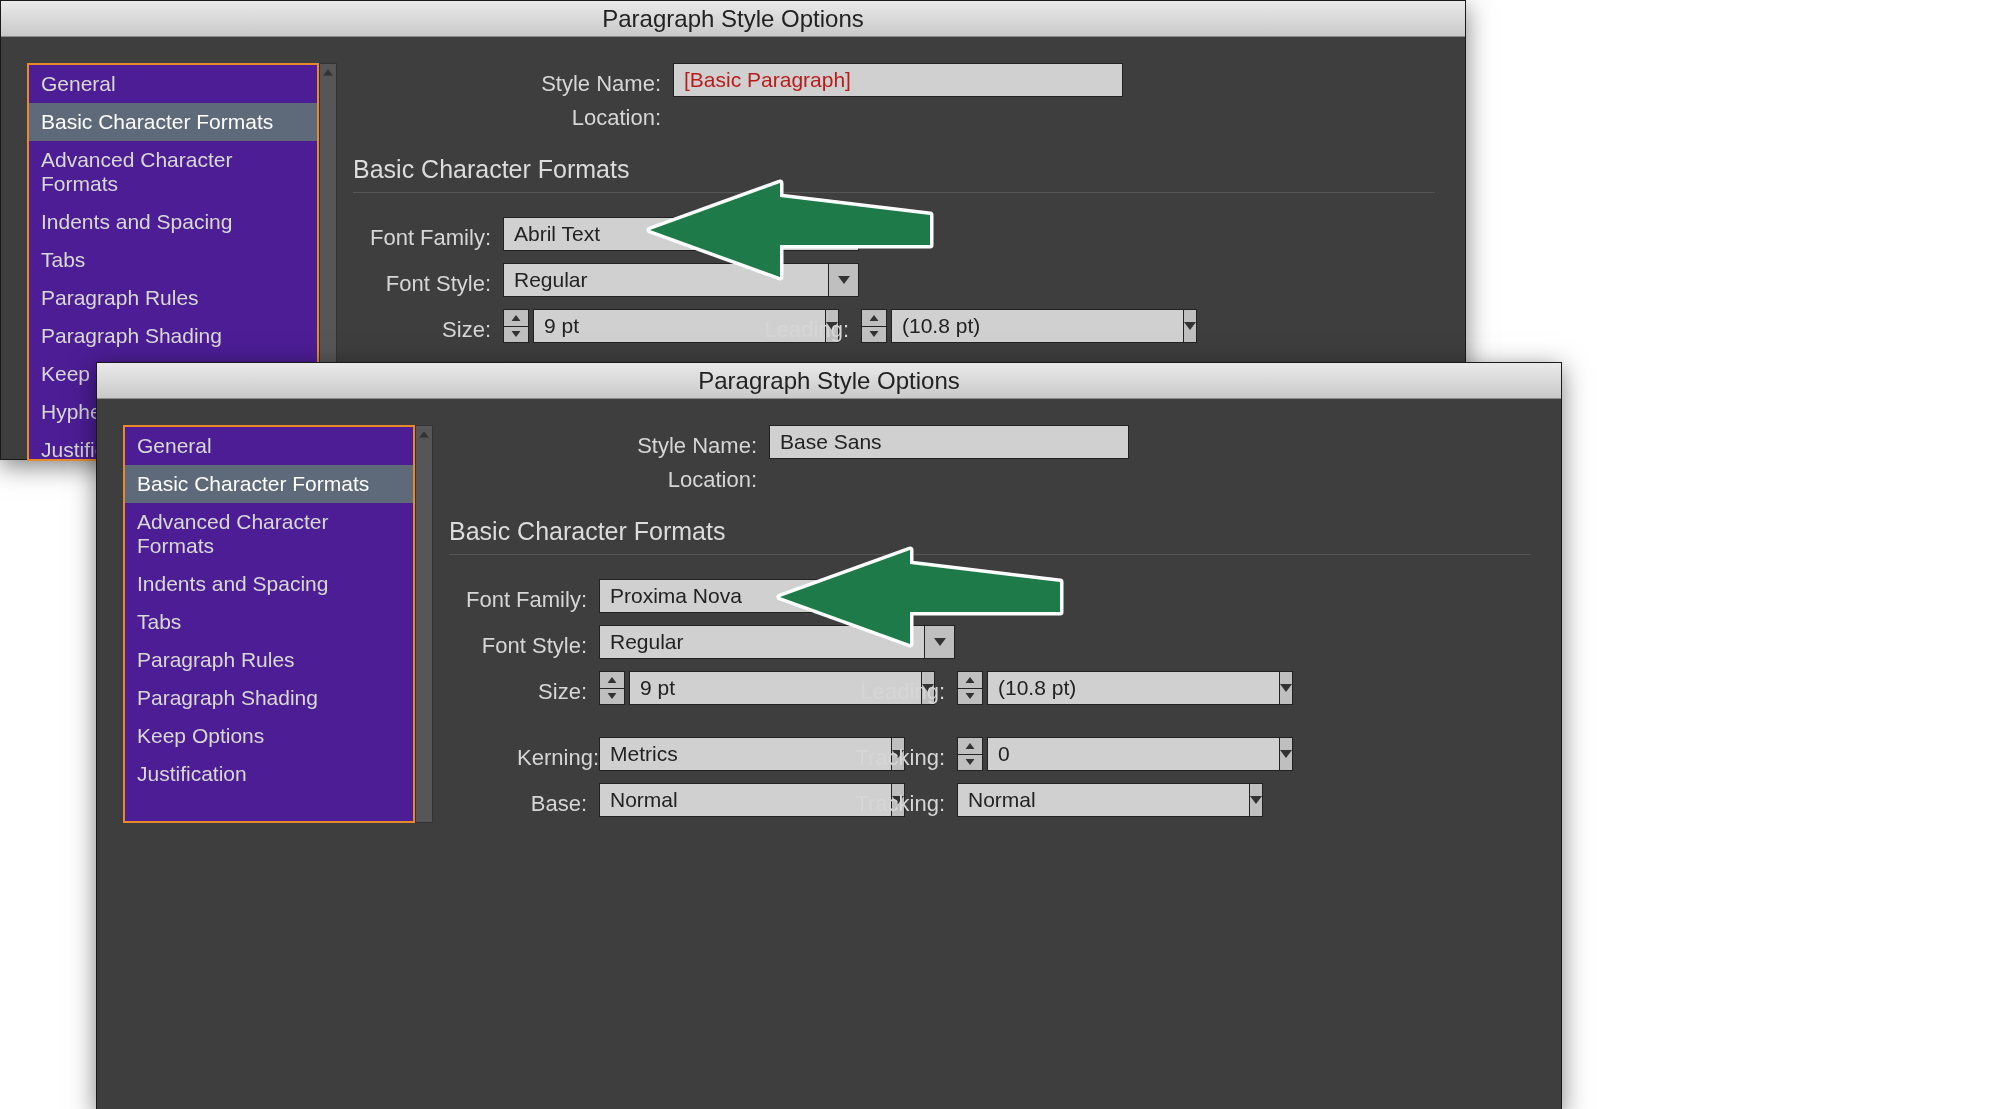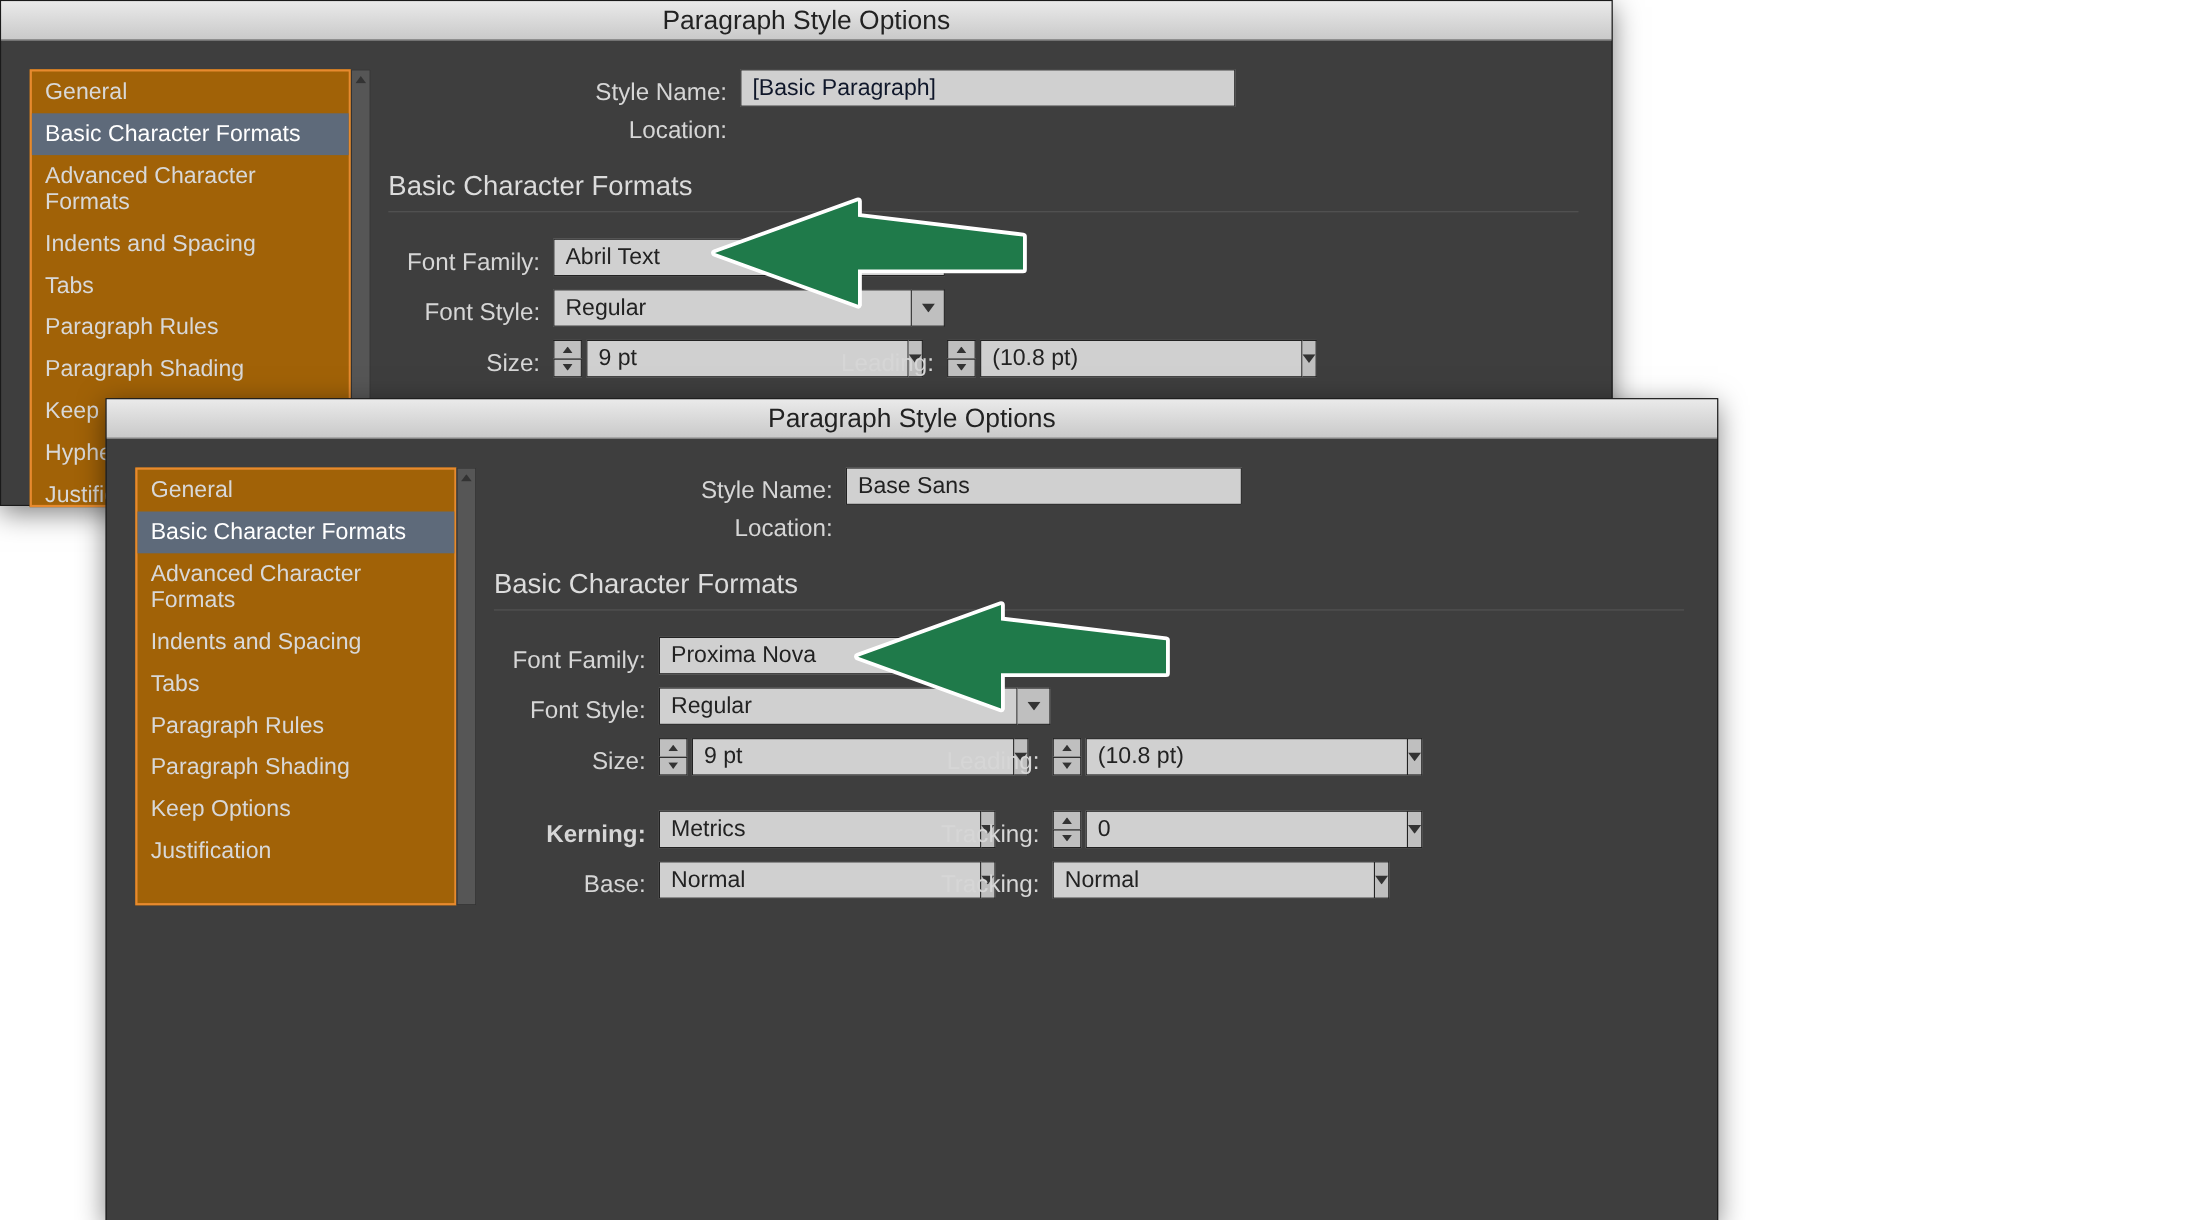--- a/index.html
+++ b/index.html
@@ -30,21 +30,21 @@
   }
 
   
   .sidebar-wrap {
     position: absolute;
     background: #3e3e3e;
     display: flex;
   }
   .sidebar {
     border: 2px solid #e78a2e;
-    background: #a16207;
+    background: #4c1d95;
     display: flex;
     flex-direction: column;
   }
   .sidebar-item {
     color: #d8d8d8;
     font-size: 21px;
     padding: 7px 12px;
     cursor: pointer;
   }
   .sidebar-item.selected {
@@ -82,21 +82,21 @@
 
   
   .textfield {
     background: #d0d0d0;
     border: 1px solid #222;
     color: #222;
     font-size: 21px;
     padding: 2px 10px;
     height: 34px;
   }
-  .textfield.disabled { color: #0f172a; }
+  .textfield.disabled { color: #b91c1c; }
   .combo {
     display: flex;
     height: 34px;
   }
   .combo .textfield { flex: 1; }
   .combo .drop-btn {
     width: 30px;
     background: #bfbfbf;
     border: 1px solid #222;
     border-left: none;
@@ -344,21 +344,21 @@
         <input class="textfield" value="(10.8 pt)" style="">
         <div class="drop-btn">
             <svg>
               <use href="#tri-down"></use>
             </svg>
           </div>
       </div>
     </div>
 
     <div class="row" style="margin-bottom:12px;">
-      <div class="lbl" style="width:150px;padding-right:12px;font-weight:bold;">Kerning:</div>
+      <div class="lbl" style="width:150px;">Kerning:</div>
       <div class="combo" style="width:210px;">
         <input class="textfield" value="Metrics" style="">
         <div class="drop-btn">
             <svg>
               <use href="#tri-down"></use>
             </svg>
           </div>
       </div>
       <div class="lbl" style="width:140px;padding-right:12px;margin-left:8px;margin-top:28px;">Tracking:</div>
       <div class="stepper">

